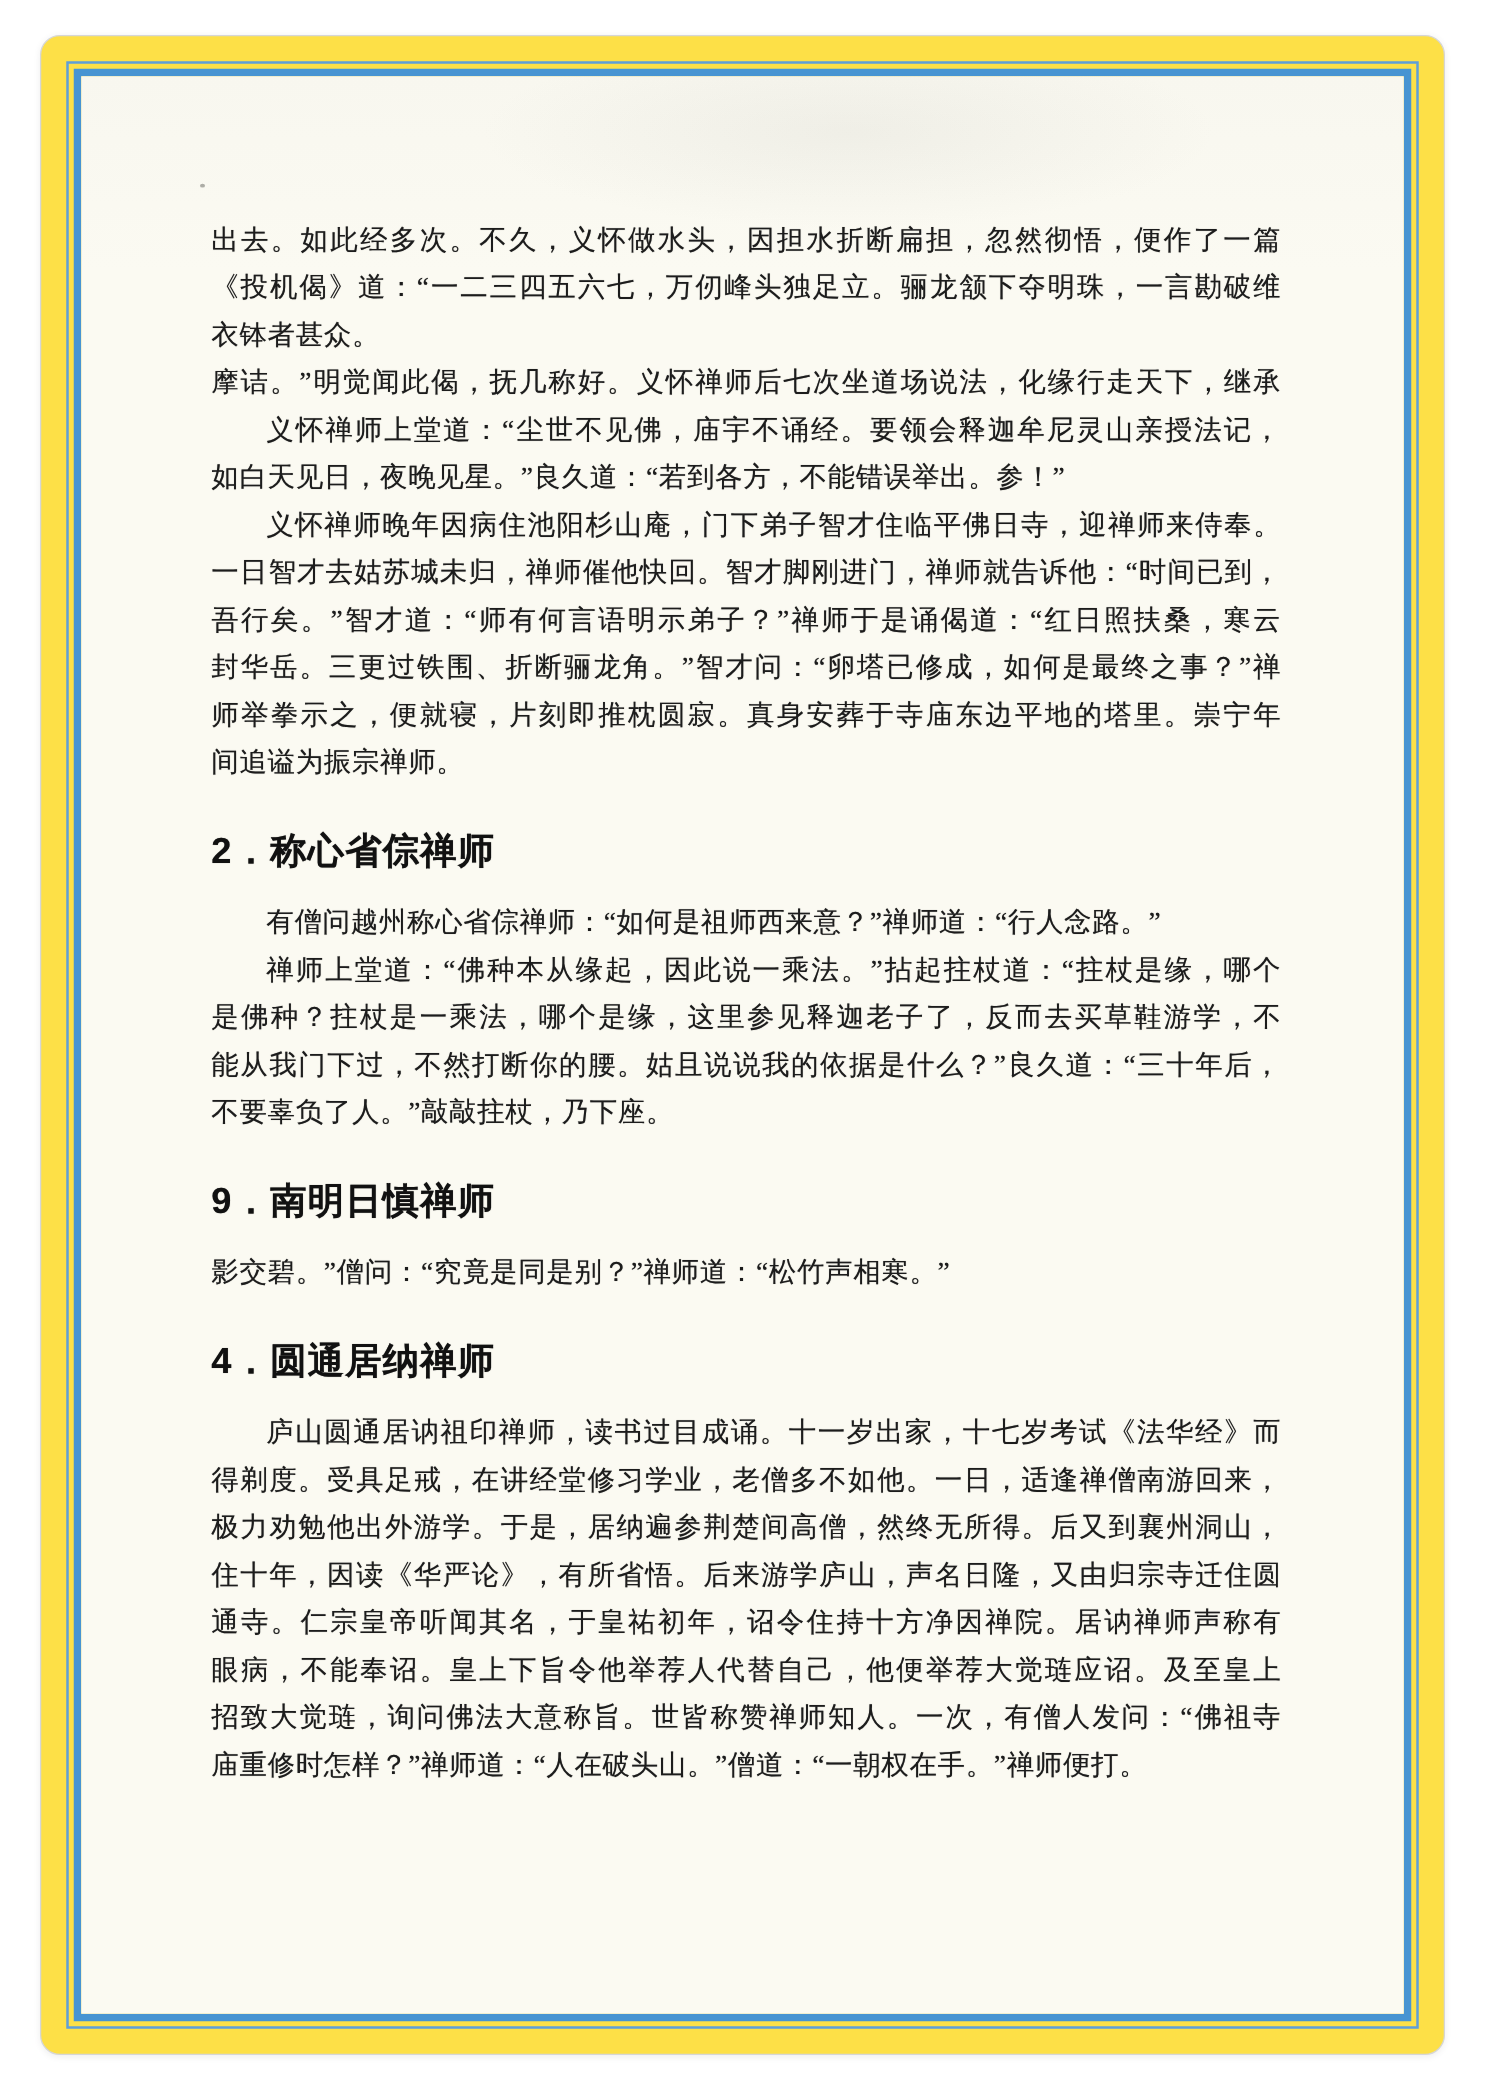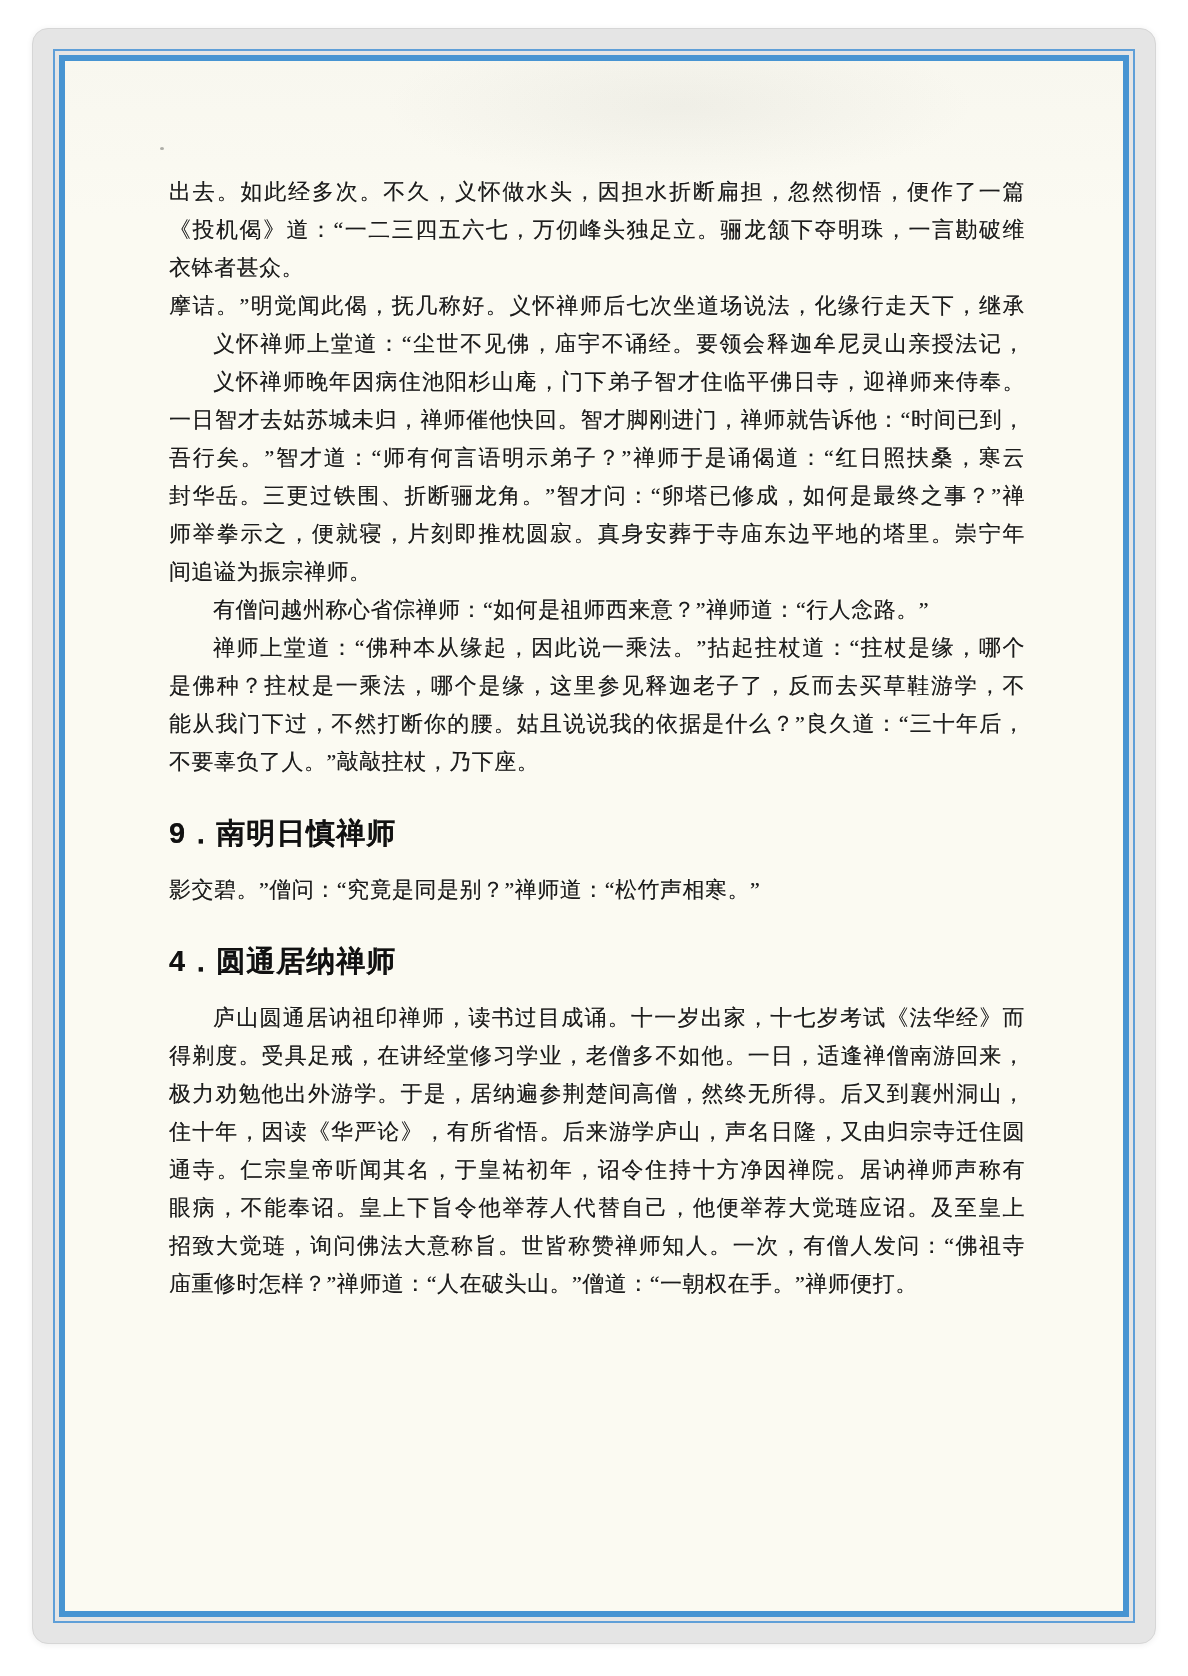--- a/index.html
+++ b/index.html
@@ -3,21 +3,21 @@
 <meta charset="utf-8">
 <style>
   html,body{margin:0;padding:0;}
   body{
     width:1188px;height:1676px;position:relative;
     background:var(--page-bg,#ffffff);
     font-family:"Liberation Serif","DejaVu Serif",serif;
   }
   .card{
     position:absolute;left:32px;top:28px;width:1122px;height:1614px;
-    background:#e5e5e5;border:1px solid var(--card-border,#d6d6d6);
+    background:#fde047;border:1px solid var(--card-border,#d6d6d6);
     border-radius:16px;box-shadow:0 1px 6px rgba(0,0,0,0.07);
   }
   .frame-thin{
     position:absolute;inset:20px;
     border:2px solid var(--thin-blue,#6ba6db);
   }
   .frame-thick{
     position:absolute;inset:4px;
     border:6px solid var(--thick-blue,#4794d2);
   }
@@ -65,31 +65,33 @@
           <div class="content" id="content">
               <section>
                 <div class="paragraph">
                   <div class="line">出去。如此经多次。不久，义怀做水头，因担水折断扁担，忽然彻悟，便作了一篇</div>
                   <div class="line">《投机偈》道：“一二三四五六七，万仞峰头独足立。骊龙颔下夺明珠，一言勘破维</div>
                   <div class="line para-end">衣钵者甚众。</div>
                   <div class="line">摩诘。”明觉闻此偈，抚几称好。义怀禅师后七次坐道场说法，化缘行走天下，继承</div>
                 </div>
                 <div class="paragraph">
                   <div class="line indent">义怀禅师上堂道：“尘世不见佛，庙宇不诵经。要领会释迦牟尼灵山亲授法记，</div>
+                  <div class="line para-end">如白天见日，夜晚见星。”良久道：“若到各方，不能错误举出。参！”</div>
                 </div>
                 <div class="paragraph">
                   <div class="line indent">义怀禅师晚年因病住池阳杉山庵，门下弟子智才住临平佛日寺，迎禅师来侍奉。</div>
                   <div class="line">一日智才去姑苏城未归，禅师催他快回。智才脚刚进门，禅师就告诉他：“时间已到，</div>
                   <div class="line">吾行矣。”智才道：“师有何言语明示弟子？”禅师于是诵偈道：“红日照扶桑，寒云</div>
                   <div class="line">封华岳。三更过铁围、折断骊龙角。”智才问：“卵塔已修成，如何是最终之事？”禅</div>
                   <div class="line">师举拳示之，便就寝，片刻即推枕圆寂。真身安葬于寺庙东边平地的塔里。崇宁年</div>
                   <div class="line para-end">间追谥为振宗禅师。</div>
                 </div>
               </section>
               <section>
+                <div class="section-heading">2．称心省倧禅师</div>
                 <div class="paragraph">
                   <div class="line indent para-end">有僧问越州称心省倧禅师：“如何是祖师西来意？”禅师道：“行人念路。”</div>
                 </div>
                 <div class="paragraph">
                   <div class="line indent">禅师上堂道：“佛种本从缘起，因此说一乘法。”拈起拄杖道：“拄杖是缘，哪个</div>
                   <div class="line">是佛种？拄杖是一乘法，哪个是缘，这里参见释迦老子了，反而去买草鞋游学，不</div>
                   <div class="line">能从我门下过，不然打断你的腰。姑且说说我的依据是什么？”良久道：“三十年后，</div>
                   <div class="line para-end">不要辜负了人。”敲敲拄杖，乃下座。</div>
                 </div>
               </section>

